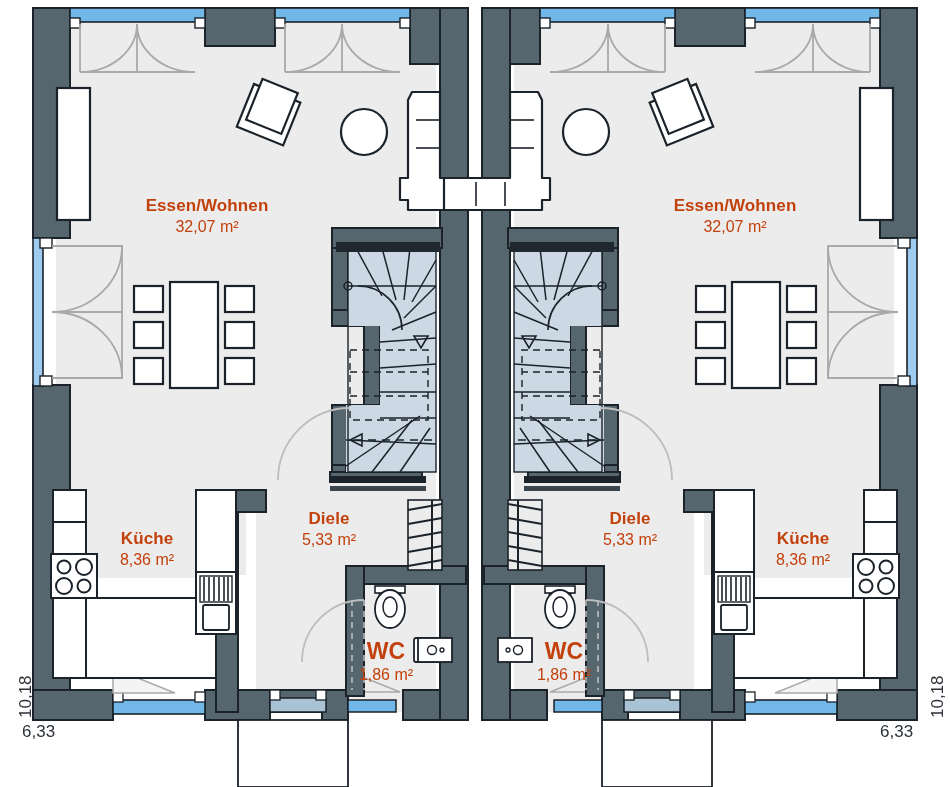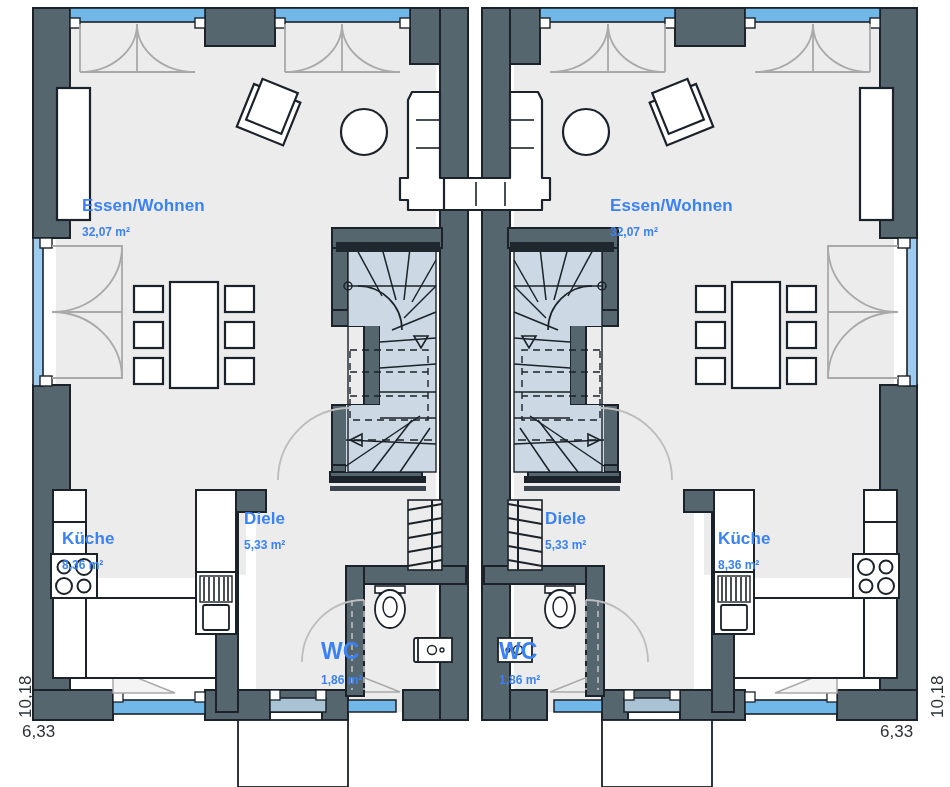--- a/index.html
+++ b/index.html
@@ -1,21 +1,21 @@
 <!DOCTYPE html>
 <html><head>
 <meta charset="utf-8">
 <style>
   html,body{margin:0;padding:0;background:#ffffff;}
   body{font-family:"Liberation Sans", sans-serif;}
   #stage{position:relative;width:950px;height:787px;background:#ffffff;overflow:hidden;}
   #stage svg{position:absolute;left:0;top:0;}
-  .roomlabel{position:absolute;text-align:left;color:#3b82f6;line-height:1.22;pointer-events:none;}
+  .roomlabel{position:absolute;text-align:center;color:#c2410c;line-height:1.22;pointer-events:none;}
   .roomlabel .rn{font-weight:bold;font-size:17px;letter-spacing:.1px;}
-  .roomlabel .ra{font-weight:bold;font-size:12px;margin-top:8px;}
+  .roomlabel .ra{font-weight:normal;font-size:16px;}
   .roomlabel.small .rn{font-size:23px;}
   .dim{position:absolute;color:#2d3238;font-size:17px;}
   .dim.vert{transform:rotate(-90deg);transform-origin:left top;white-space:nowrap;}
 </style>
 </head>
 <body>
 
 <div id="stage">
 
   <svg width="950" height="787" viewBox="0 0 950 787">

